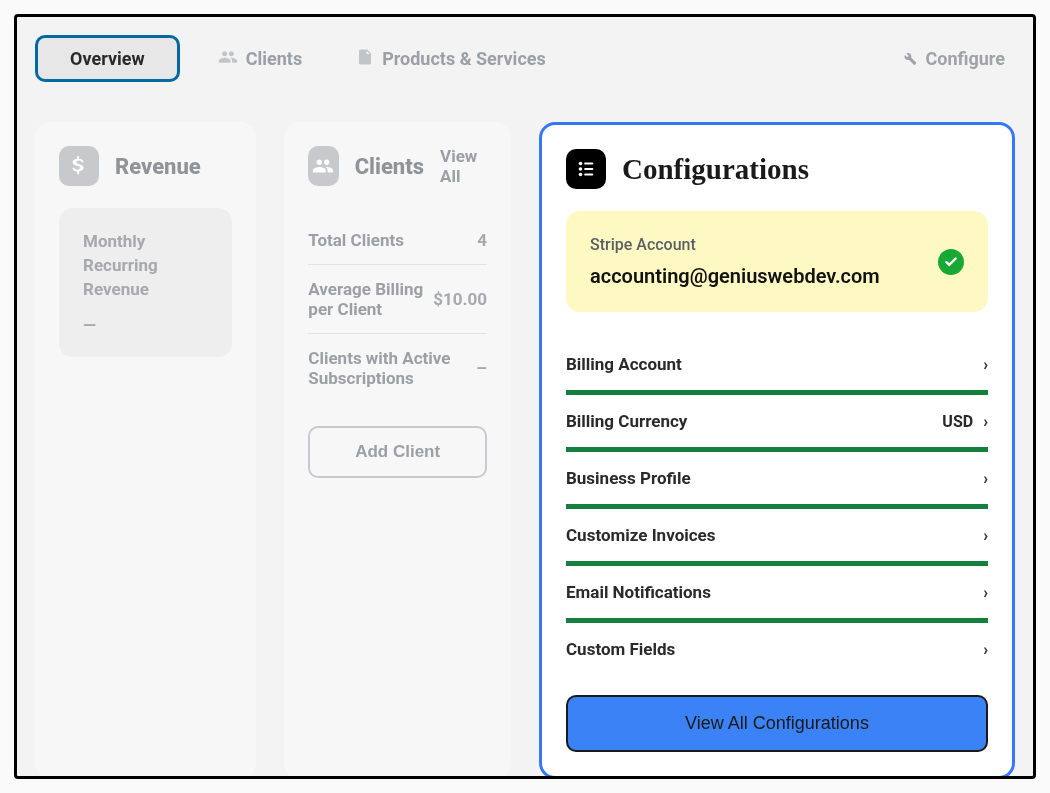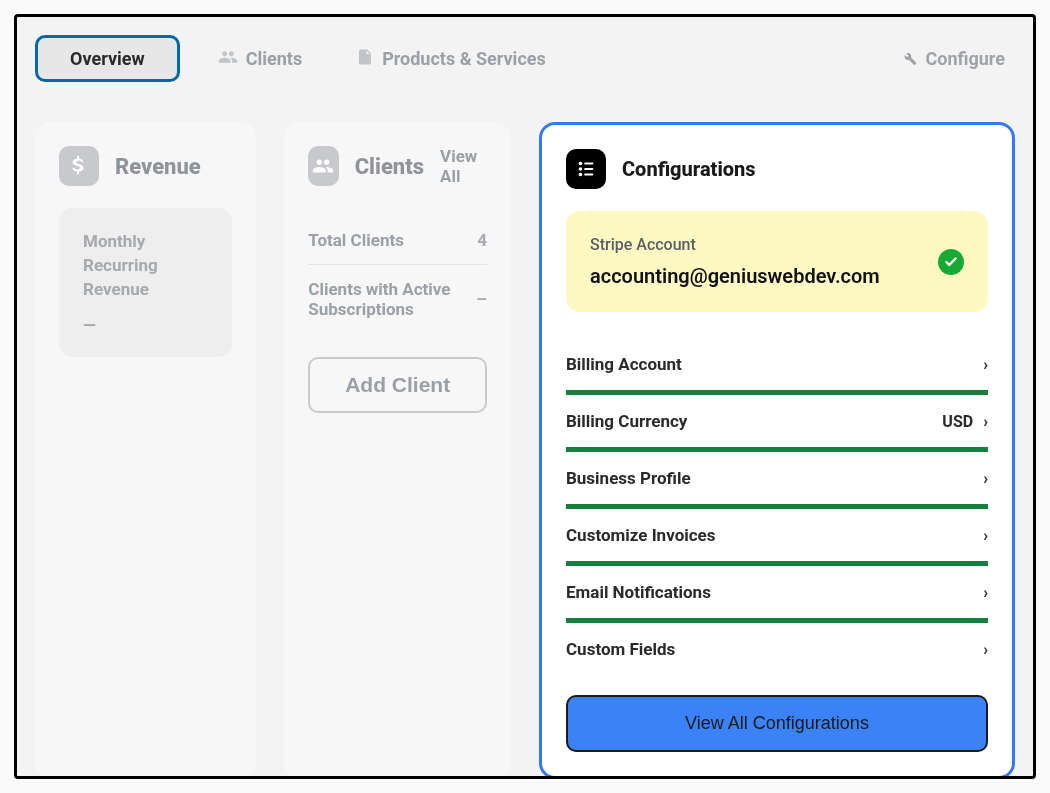--- a/index.html
+++ b/index.html
@@ -119,40 +119,41 @@
     .statrow:first-child { border-top: none; }
     .statrow .val { color: #a6a9ad; }
     .addclient {
       margin-top: 24px;
       width: 100%;
       padding: 14px;
       border: 2px solid #c9cacd;
       border-radius: 10px;
       background: #f7f7f7;
       font-weight: 800;
-      font-size: 21px;
+      font-size: 17px;
       color: #9aa0a6;
       cursor: pointer;
     }
     .config-panel {
       background: #fff;
       border: 3px solid #3478f6;
       border-radius: 16px;
       padding: 24px;
     }
     .config-header {
       display: flex;
       align-items: center;
       gap: 16px;
       margin-bottom: 22px;
     }
     .config-header h2 {
-      font-size: 20px;
+      font-size: 29px;
       font-weight: 800;
       color: #1a1a1a;
+      font-family: Liberation Serif, serif;
     }
     .config-iconbox {
       width: 40px; height: 40px;
       background: #000;
       border-radius: 10px;
       display: flex; align-items: center; justify-content: center;
     }
     .stripe-box {
       background: #fef9c3;
       border-radius: 14px;
@@ -266,20 +267,24 @@
                 <path d="M16 11c1.7 0 3-1.3 3-3s-1.3-3-3-3-3 1.3-3 3 1.3 3 3 3zm-8 0c1.7 0 3-1.3 3-3S9.7 5 8 5 5 6.3 5 8s1.3 3 3 3zm0 2c-2.3 0-7 1.2-7 3.5V19h14v-2.5C15 14.2 10.3 13 8 13zm8 0c-.3 0-.6 0-1 .1 1.2.9 2 2 2 3.4V19h6v-2.5c0-2.3-4.7-3.5-7-3.5z"></path>
               </svg>
           </div>
           <h2>Clients</h2>
           <span class="viewall">View All</span>
         </div>
         <div class="stats">
           <div class="statrow">
             <span>Total Clients</span>
             <span class="val">4</span>
+          </div>
+          <div class="statrow">
+            <span>Average Billing per Client</span>
+            <span class="val">$10.00</span>
           </div>
           <div class="statrow">
             <span>Clients with Active Subscriptions</span>
             <span class="val">–</span>
           </div>
         </div>
         <button class="addclient">
           <span>Add Client</span>
         </button>
       </div>

